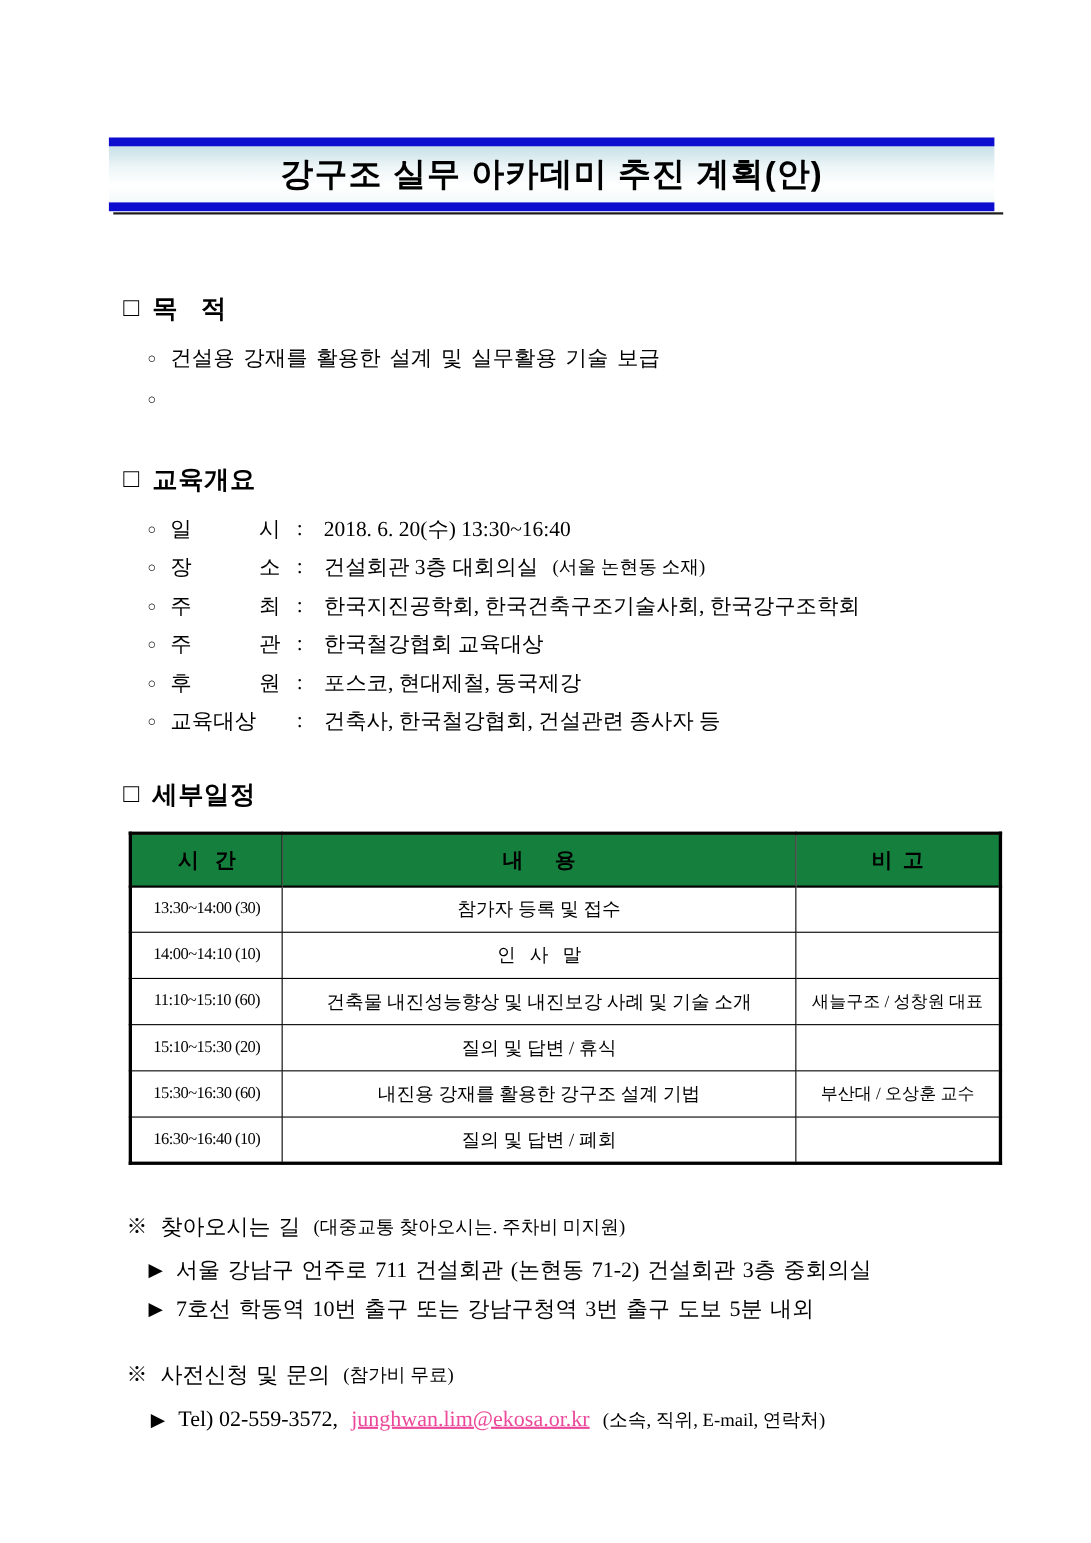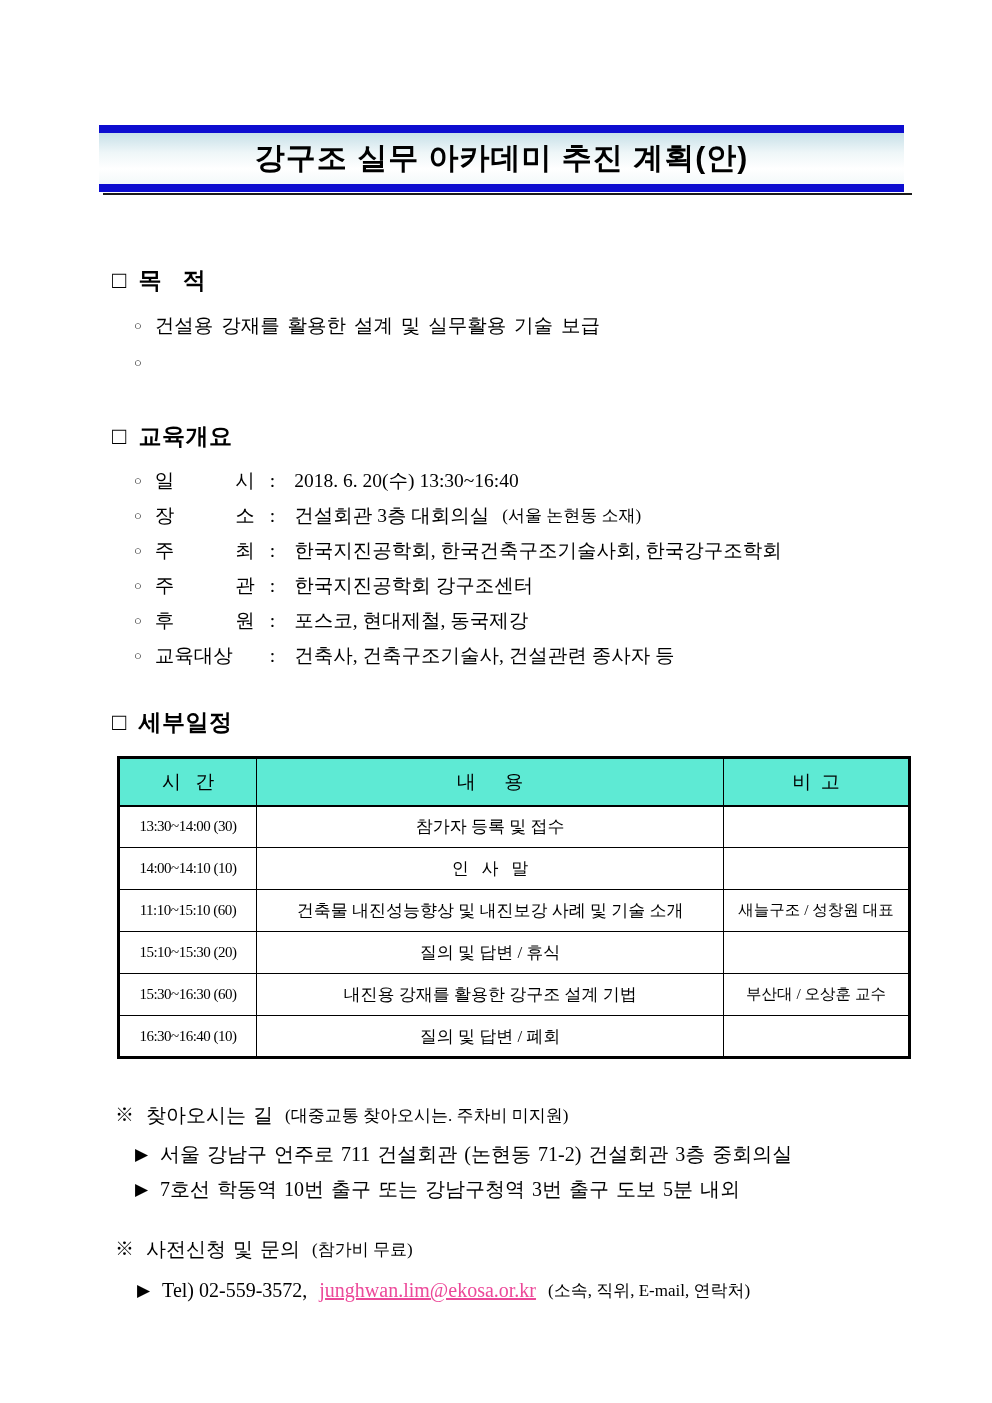--- a/index.html
+++ b/index.html
@@ -92,23 +92,23 @@
     table-layout:fixed;
   }
   .schedule-table th, .schedule-table td {
     border:1px solid #000;
     text-align:center;
     vertical-align:middle;
     white-space:pre;
     overflow:hidden;
   }
   .schedule-table thead th {
-    background:#5eead4;
+    background:#15803d;
     height:48px;
-    font-weight:400;
+    font-weight:700;
     font-size:19px;
     border-bottom:2px solid #000;
   }
   .schedule-table tbody td { height:42px; }
   .td-time   { font-size:15px; letter-spacing:-0.5px; }
   .td-content{ font-size:17px; }
   .td-remark { font-size:15.5px; }
 
   
   .note-block { margin-left:3px; }
@@ -188,35 +188,35 @@
         <span class="circle">○</span>
         <span class="ov-label">주 최</span>
         <span class="ov-colon">:</span>
         <span>한국지진공학회, 한국건축구조기술사회, 한국강구조학회</span>
         <span class="ov-note"></span>
       </div>
       <div class="overview-row">
         <span class="circle">○</span>
         <span class="ov-label">주 관</span>
         <span class="ov-colon">:</span>
-        <span>한국지진공학회 강구조센터</span>
+        <span>한국철강협회 교육대상</span>
         <span class="ov-note"></span>
       </div>
       <div class="overview-row">
         <span class="circle">○</span>
         <span class="ov-label">후 원</span>
         <span class="ov-colon">:</span>
         <span>포스코, 현대제철, 동국제강</span>
         <span class="ov-note"></span>
       </div>
       <div class="overview-row">
         <span class="circle">○</span>
         <span class="ov-label">교육대상</span>
         <span class="ov-colon">:</span>
-        <span>건축사, 건축구조기술사, 건설관련 종사자 등</span>
+        <span>건축사, 한국철강협회, 건설관련 종사자 등</span>
         <span class="ov-note"></span>
       </div>
     </div>
 
     <div class="h2" id="schedule-heading">
       <span class="sq">□</span>
       <span class="h2-label">세부일정</span>
     </div>
 
     <table class="schedule-table">

